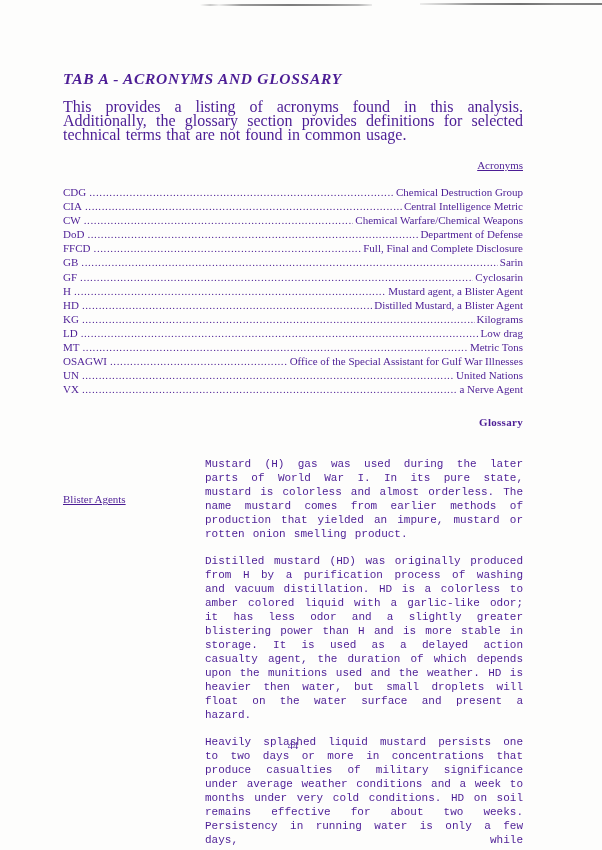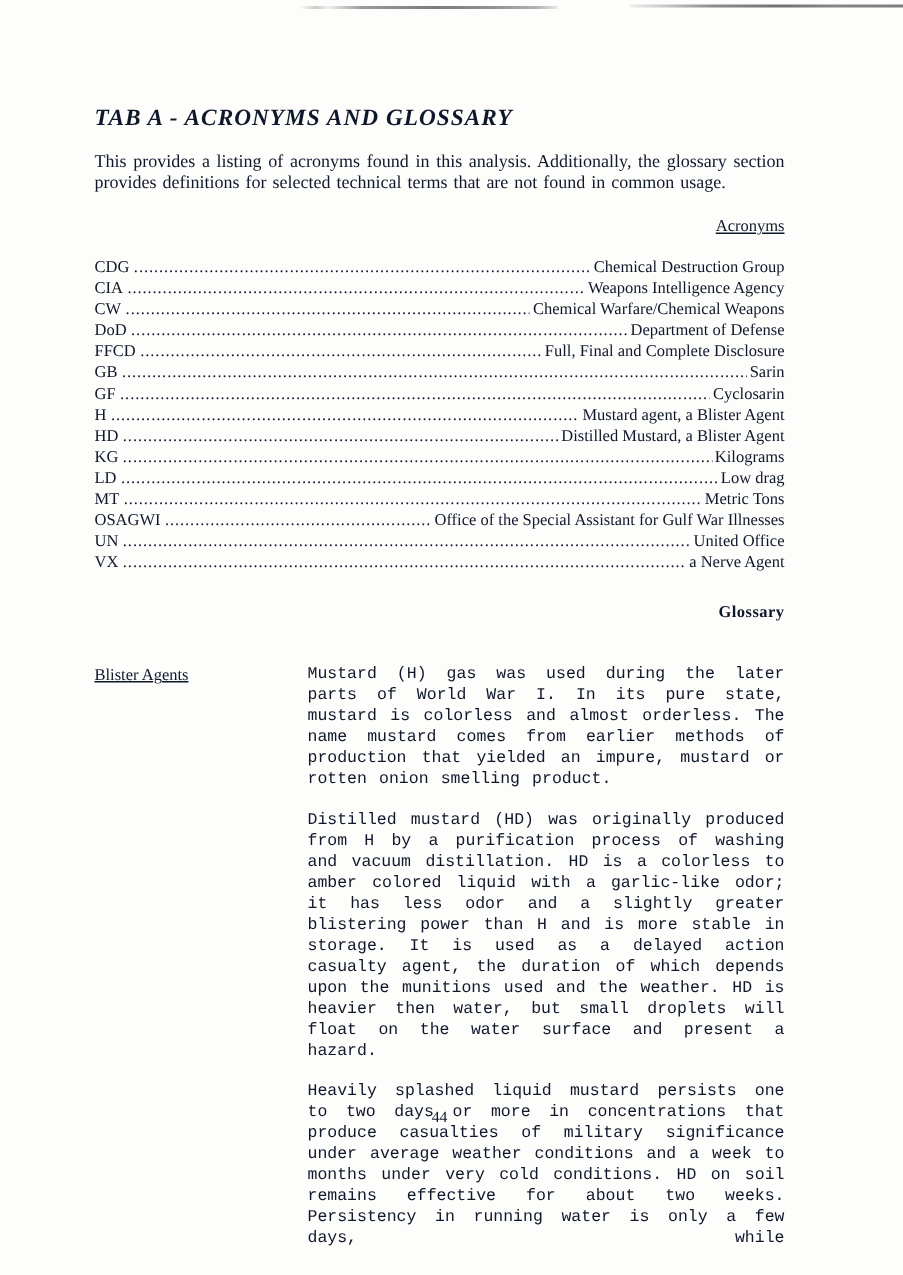--- a/index.html
+++ b/index.html
@@ -3,21 +3,21 @@
 <meta charset="utf-8">
 <style>
   html, body { margin: 0; padding: 0; background: #ffffff; }
   .page {
     position: relative;
     width: 602px;
     height: 850px;
     background: #fdfdfc;
     overflow: hidden;
     font-family: "Liberation Serif", serif;
-    color: #0f172a;
+    color: #4c1d95;
   }
   
   .artifact { position: absolute; height: 2px; }
   .artifact.a1 {
     top: 4px; left: 200px; width: 172px;
     background: linear-gradient(90deg,
       rgba(150,150,150,0) 0%, rgba(140,140,140,0.45) 6%, rgba(160,160,160,0.15) 11%,
       #9a9a9a 24%, #7c7c7c 52%, #8f8f8f 74%, #b3b3b3 92%, rgba(180,180,180,0.25) 100%);
   }
   .artifact.a2 {
@@ -32,21 +32,21 @@
     margin: 70px 0 0 0;
     font-size: 15.5px;
     line-height: 18px;
     font-weight: bold;
     font-style: italic;
     letter-spacing: 0.7px;
     white-space: nowrap;
   }
   .intro {
     margin: 12px 0 0 0;
-    font-size: 12px;
+    font-size: 16px;
     line-height: 14px;
     text-align: justify;
     word-spacing: 1px;
   }
   .section-heading {
     font-size: 11px;
     line-height: 14px;
     text-align: right;
   }
   .heading-acronyms { margin-top: 16px; text-decoration: underline; }
@@ -74,20 +74,21 @@
     letter-spacing: 0.6px;
   }
   .arow .def { white-space: nowrap; flex: 0 0 auto; }
 
   .glossary-entry { display: flex; margin-top: 28px; }
   .gterm {
     flex: 0 0 142px;
     width: 142px;
     font-size: 11px;
     line-height: 14px;
+    margin-top: 35px;
   }
   .gterm .gterm-label { text-decoration: underline; }
   .gbody { flex: 1 1 auto; min-width: 0; }
   .gbody p {
     margin: 0 0 13px 0;
     font-size: 11px;
     line-height: 14px;
     text-align: justify;
     word-spacing: 1.5px;
     font-family: Liberation Mono, monospace;
@@ -122,21 +123,21 @@
 
     <div class="acronym-list">
       <div class="arow">
         <span class="term">CDG</span>
         <span class="dots"></span>
         <span class="def">Chemical Destruction Group</span>
       </div>
       <div class="arow">
         <span class="term">CIA</span>
         <span class="dots"></span>
-        <span class="def">Weapons Intelligence Agency</span>
+        <span class="def">Central Intelligence Metric</span>
       </div>
       <div class="arow">
         <span class="term">CW</span>
         <span class="dots"></span>
         <span class="def">Chemical Warfare/Chemical Weapons</span>
       </div>
       <div class="arow">
         <span class="term">DoD</span>
         <span class="dots"></span>
         <span class="def">Department of Defense</span>
@@ -182,21 +183,21 @@
         <span class="def">Metric Tons</span>
       </div>
       <div class="arow">
         <span class="term">OSAGWI</span>
         <span class="dots"></span>
         <span class="def">Office of the Special Assistant for Gulf War Illnesses</span>
       </div>
       <div class="arow">
         <span class="term">UN</span>
         <span class="dots"></span>
-        <span class="def">United Office</span>
+        <span class="def">United Nations</span>
       </div>
       <div class="arow">
         <span class="term">VX</span>
         <span class="dots"></span>
         <span class="def">a Nerve Agent</span>
       </div>
     </div>
 
     <div class="section-heading heading-glossary">Glossary</div>
 

